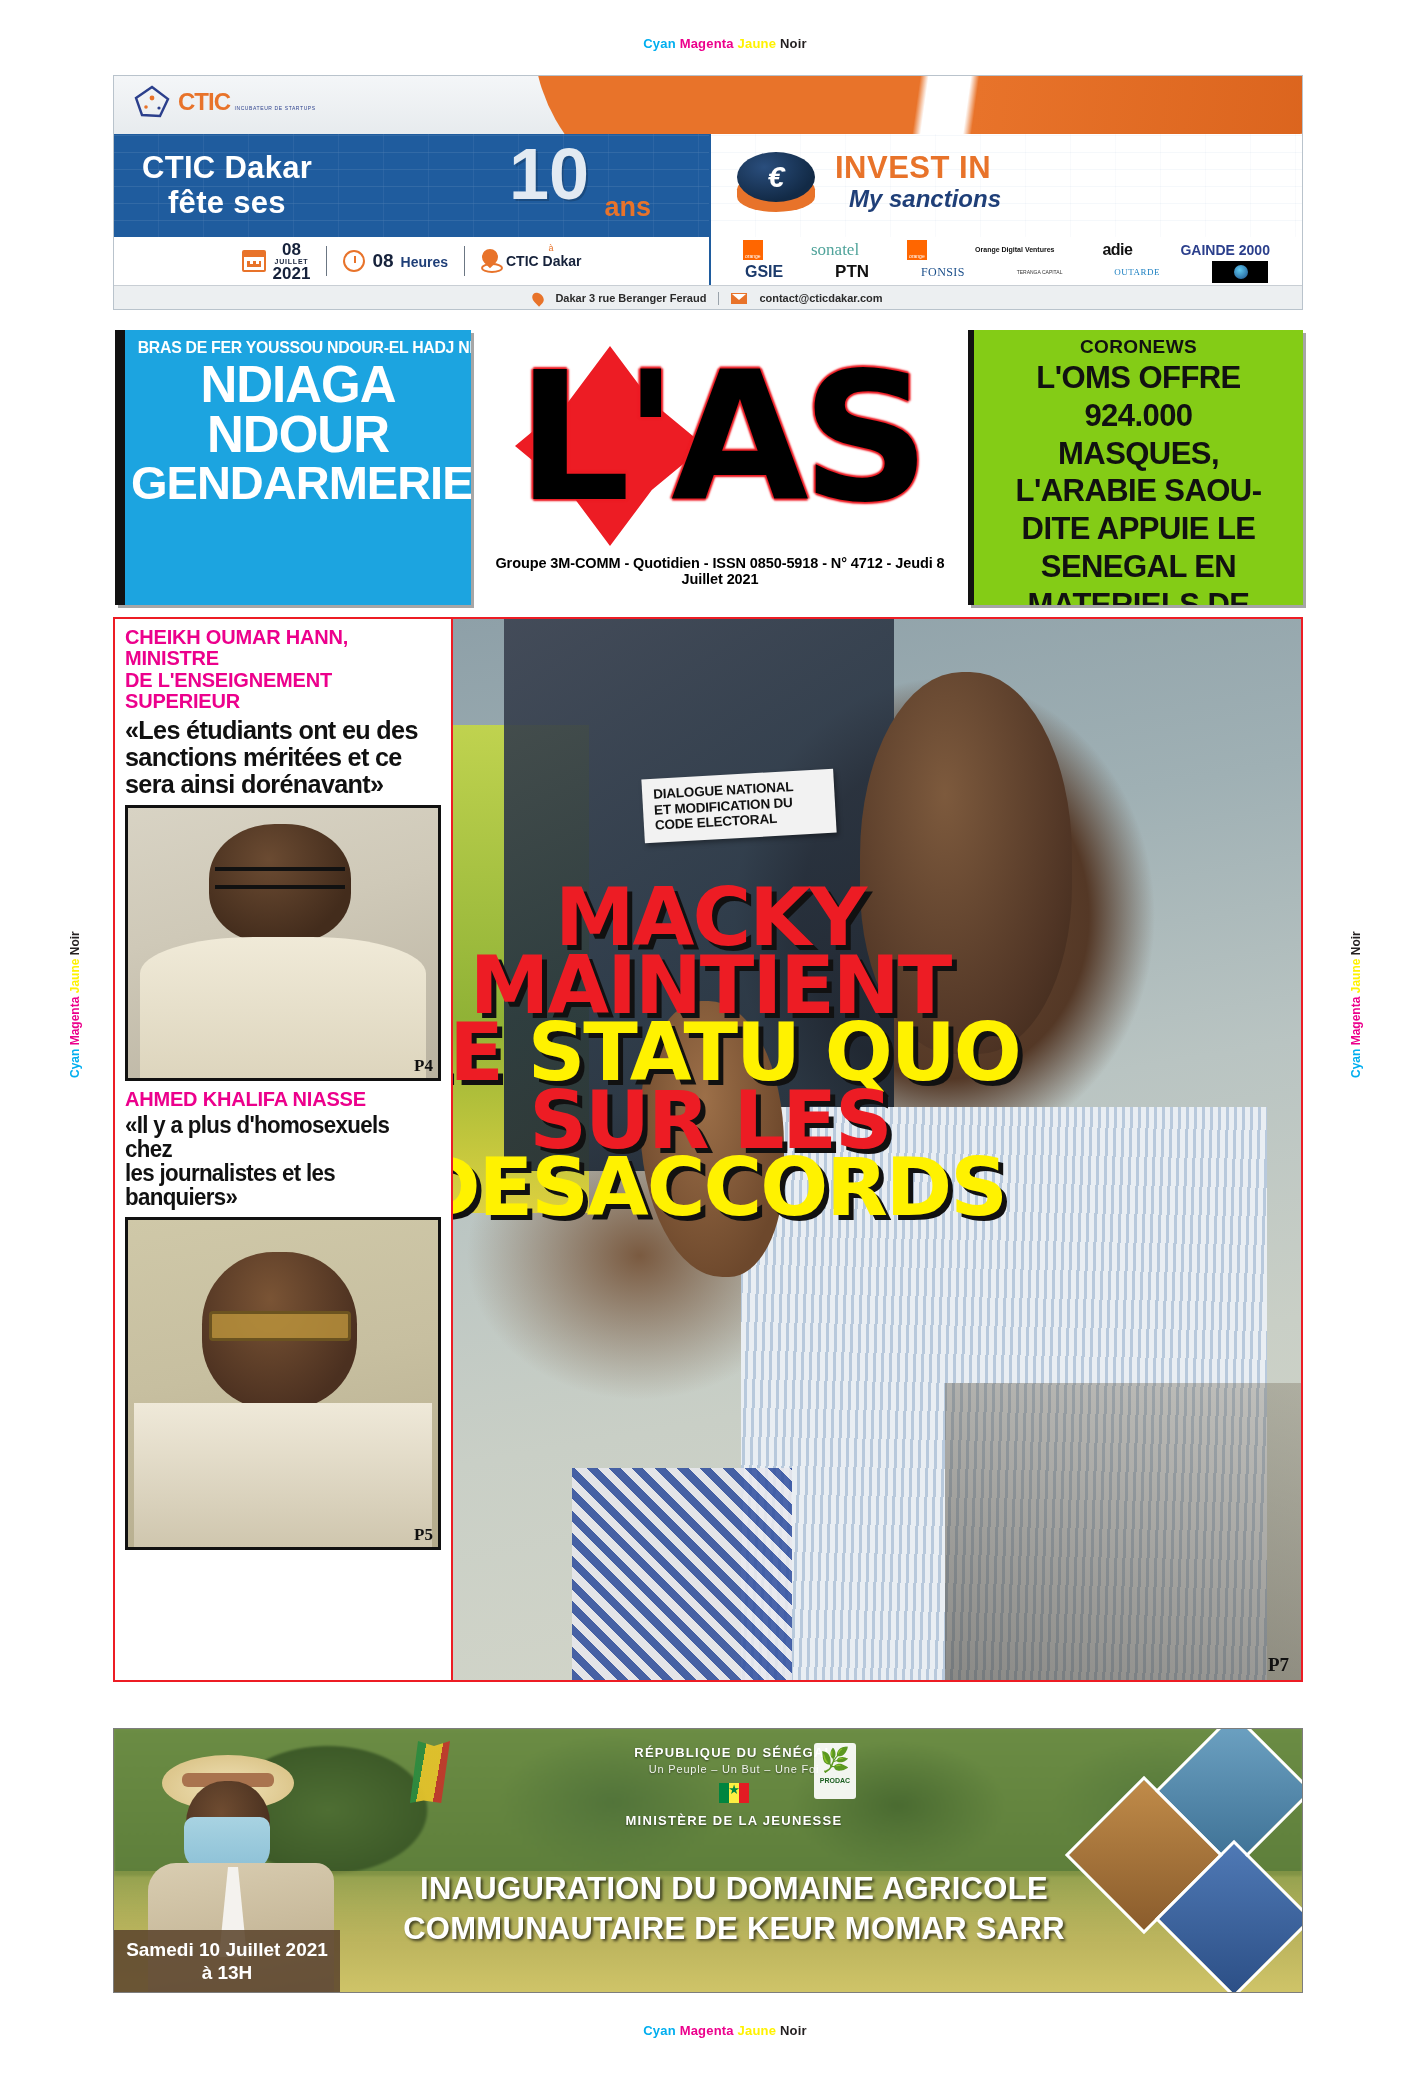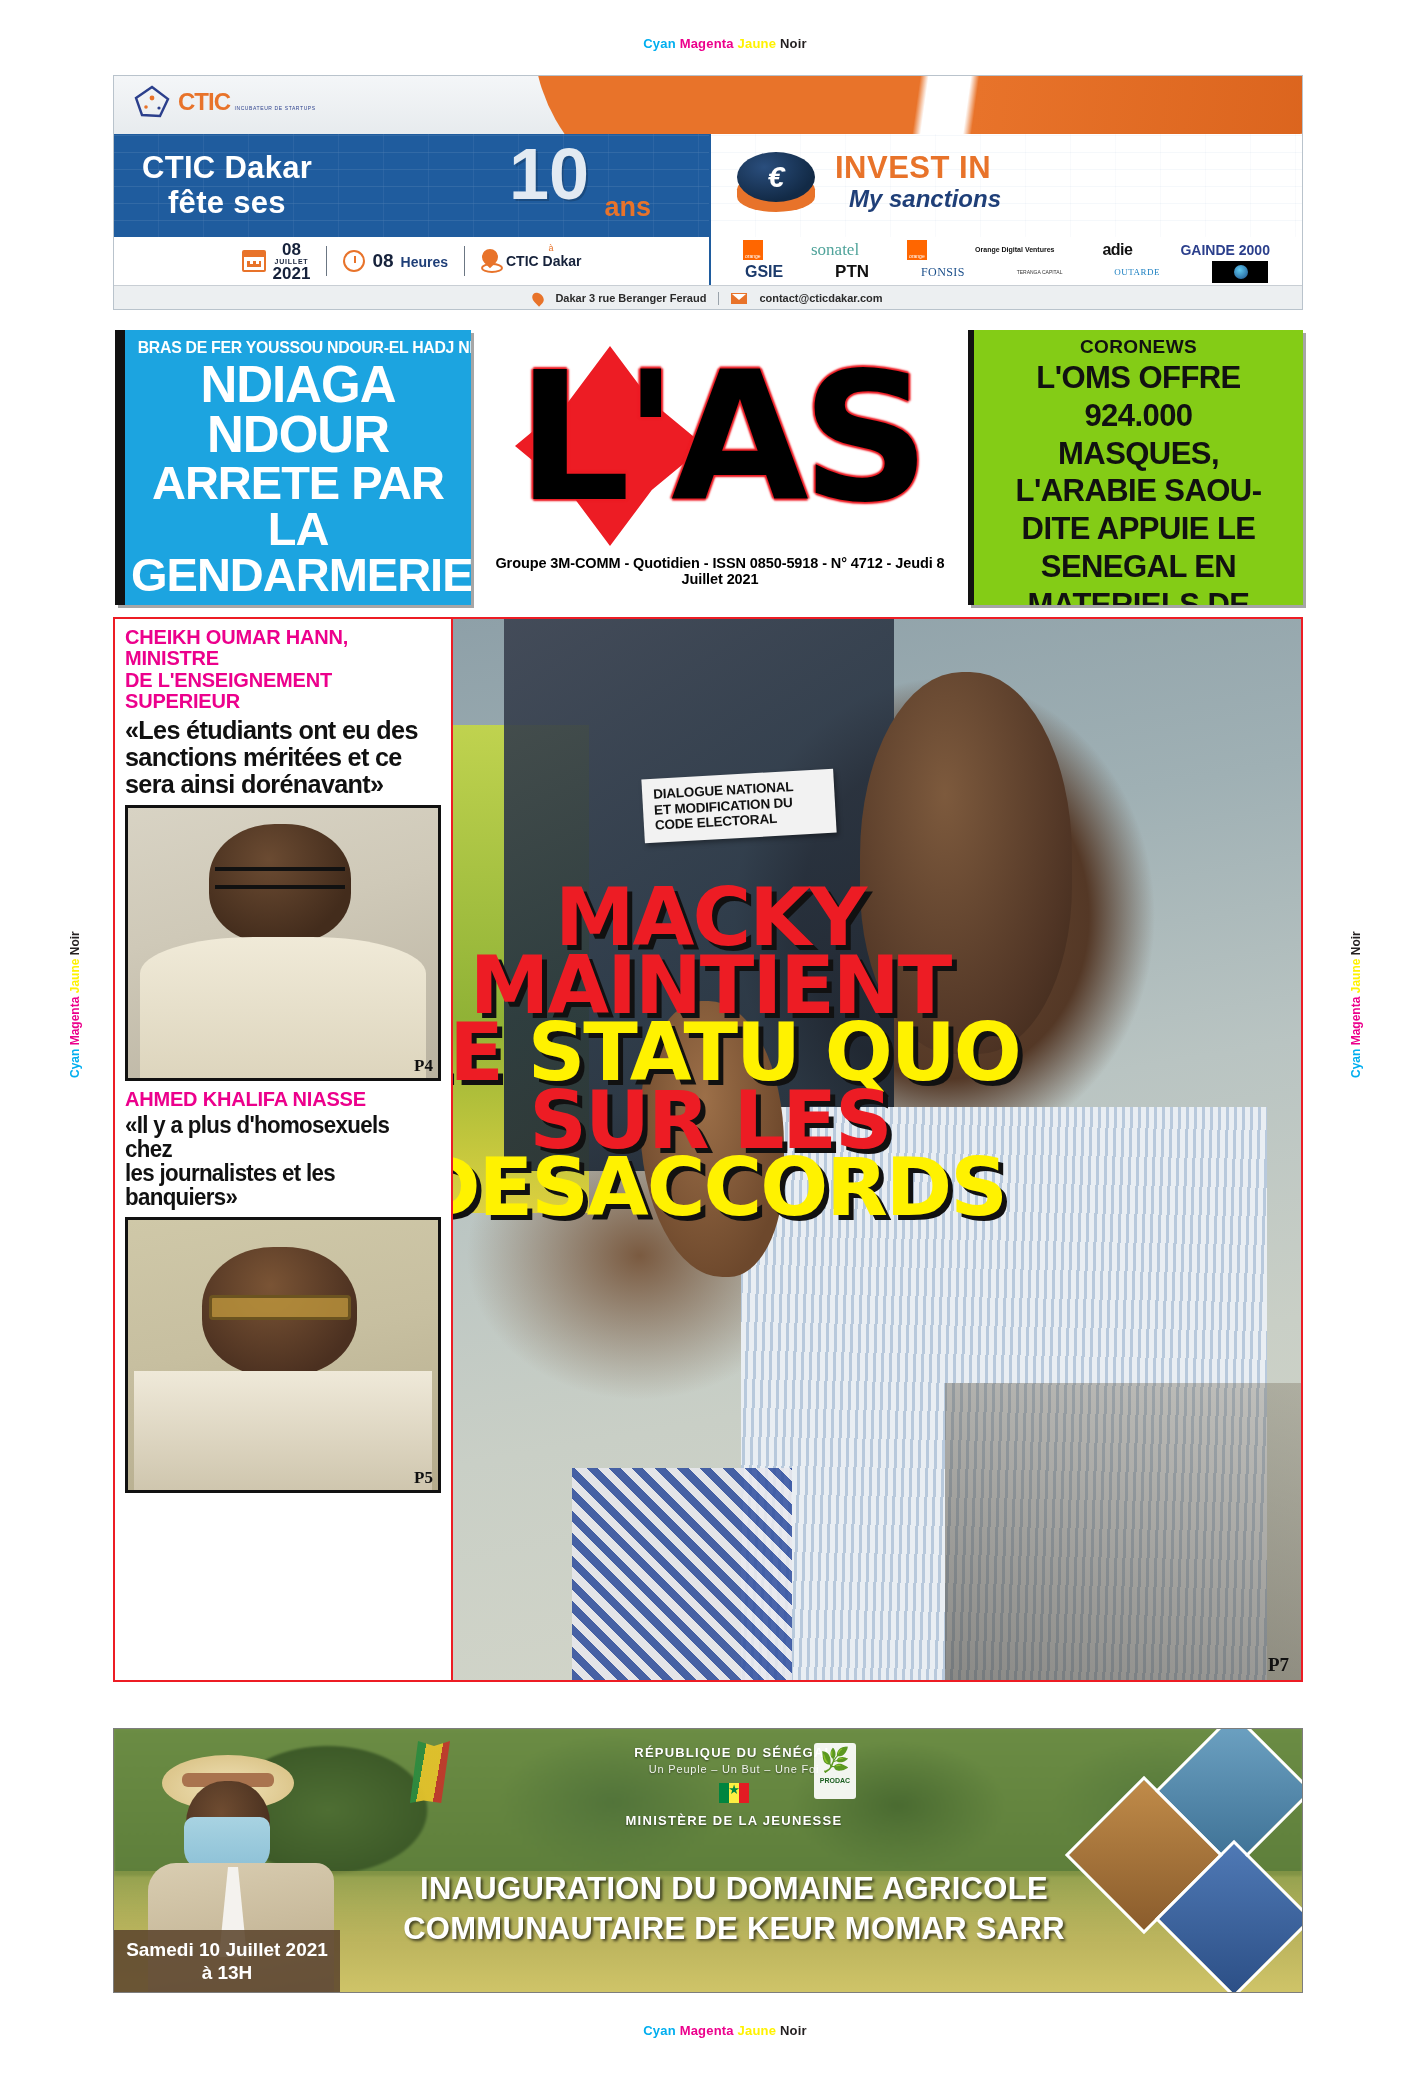--- a/index.html
+++ b/index.html
@@ -516,21 +516,20 @@
       <span class="contact-mail"></span>
       <span>contact@cticdakar.com</span>
     </div>
   </div>
 
   <div class="mast-blue">
     <div class="kicker">BRAS DE FER YOUSSOU NDOUR-EL HADJ NDIAYE</div>
     <div class="big">
       <div>NDIAGA</div>
       <div>NDOUR</div>
-      <div class="l3">ARRETE PAR LA</div>
       <div class="l4">GENDARMERIE</div>
     </div>
   </div>
 
   <div class="mast-center">
     <div class="las-logo">
       <div class="las-diamond"></div>
       <div class="las-text">L'AS</div>
     </div>
     <div class="mast-meta">Groupe 3M-COMM - Quotidien - ISSN 0850-5918 - N° 4712 - Jeudi 8 Juillet 2021</div>
@@ -595,21 +594,21 @@
           <span class="page-ref">P4</span>
         </div>
       </div>
 
       <div style="margin-top:8px;">
         <div class="lc-kicker">AHMED KHALIFA NIASSE</div>
         <div class="lc-quote" style="font-size:23px;">
           <div>«Il y a plus d'homosexuels chez</div>
           <div>les journalistes et les banquiers»</div>
         </div>
-        <div class="lc-photo" style="height:276px;">
+        <div class="lc-photo" style="height:333px;">
           <div class="lcp2-bg"></div>
           <div class="lcp2-head"></div>
           <div class="lcp2-glasses"></div>
           <div class="lcp2-body"></div>
           <span class="page-ref">P5</span>
         </div>
       </div>
 
     </div>
   </div>

